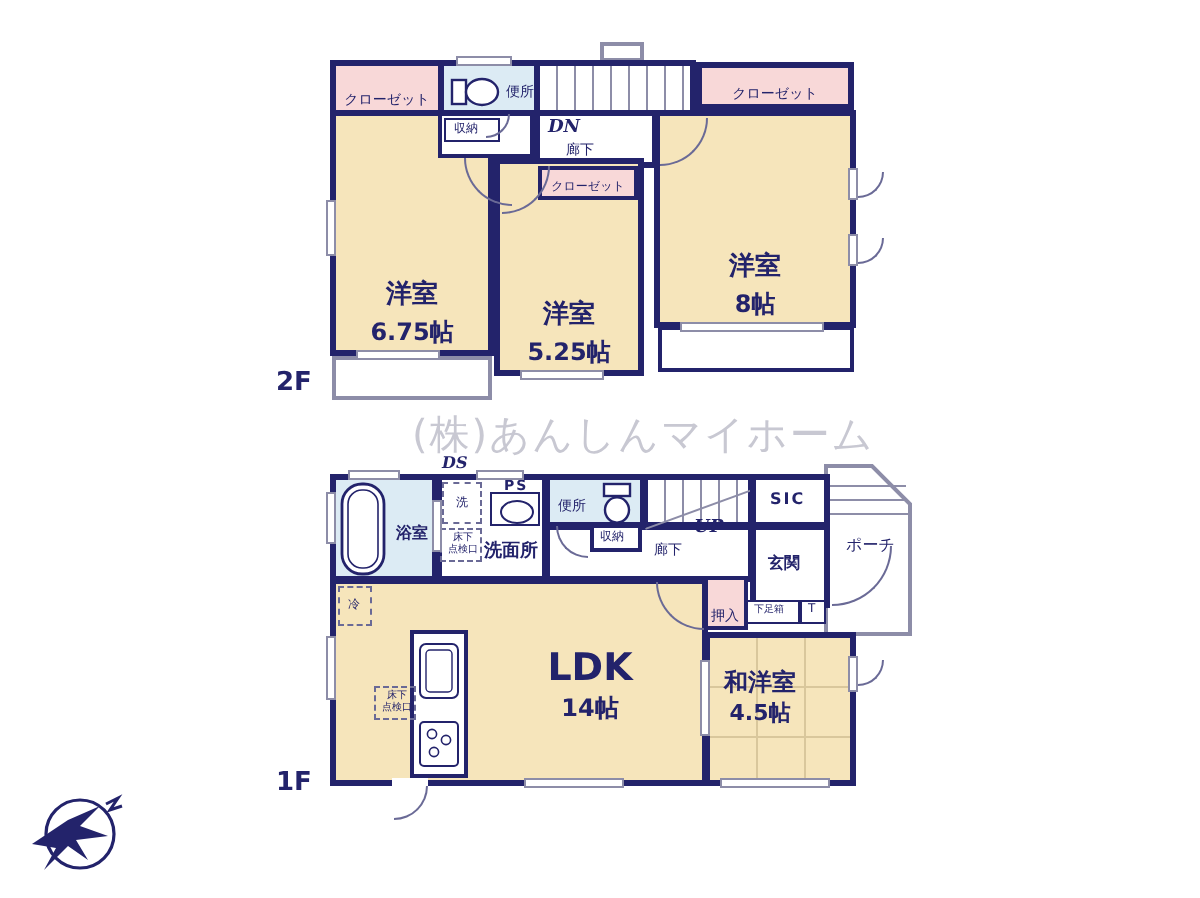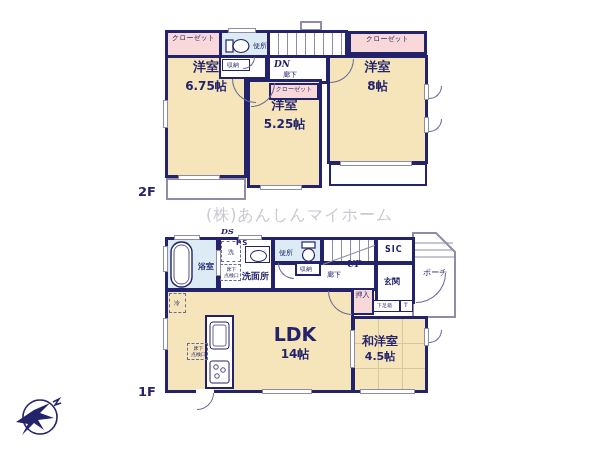--- a/index.html
+++ b/index.html
@@ -9,25 +9,25 @@
   html,body{margin:0;padding:0;background:#fff;}
   .canvas{position:relative;width:600px;height:449px;background:#fff;overflow:hidden;
           font-family:"DejaVu Sans",sans-serif;}
   .room{position:absolute;box-sizing:border-box;border:3px solid var(--navy);}
   .b2{border-width:2px}
   .cream{background:var(--cream)} .pink{background:var(--pink)}
   .wet{background:var(--wet)} .white{background:#fff}
   .box1{position:absolute;box-sizing:border-box;border:1px solid var(--navy);background:#fff;}
   .dash{position:absolute;box-sizing:border-box;border:1px dashed #6a6a96;}
   .lbl{position:absolute;color:var(--ink);white-space:nowrap;line-height:1.15;}
-  .cc{display:flex;flex-direction:column;align-items:center;justify-content:flex-start;text-align:center;color:var(--ink);}
+  .cc{display:flex;flex-direction:column;align-items:center;justify-content:flex-end;text-align:center;color:var(--ink);}
   .cc span+span{margin-top:2px;}
   .f5{font-size:5px}.f6{font-size:6px}.f7{font-size:7px}.f8{font-size:8px}
   .f9{font-size:9px}.f10{font-size:10px}.f11{font-size:11px}.f12{font-size:12px}
-  .f13{font-size:13px}.f15{font-size:19px}.f16{font-size:16px}
+  .f13{font-size:13px}.f15{font-size:19px}.f16{font-size:20px}
   .b{font-weight:bold}
   .it{font-style:italic;font-family:"DejaVu Serif",serif;}
   .ls1{letter-spacing:1px}
   .win{position:absolute;background:#fff;border:1px solid var(--gray);box-sizing:border-box;}
   .winh{height:5px}.winv{width:5px}
   .arc{position:absolute;box-sizing:border-box;}
   .arc-tl{border-right:1px solid #6a6a96;border-bottom:1px solid #6a6a96;border-bottom-right-radius:100%;}
   .arc-tr{border-left:1px solid #6a6a96;border-bottom:1px solid #6a6a96;border-bottom-left-radius:100%;}
   .stairs{background:repeating-linear-gradient(90deg,#fff 0 8px,var(--gray) 8px 9px);}
   .tline{position:absolute;background:var(--tatami);}
@@ -121,21 +121,21 @@
   <div class="room wet" style="left:165px;top:237px;width:54px;height:54px">
     <svg width="24" height="48" style="position:absolute;left:2px;top:1px">
       <rect x="1" y="1" width="21" height="45" rx="10" fill="#fff" stroke="#23236b" stroke-width="1.4"></rect>
       <rect x="4" y="4" width="15" height="39" rx="7" fill="none" stroke="#23236b" stroke-width="0.8"></rect>
     </svg>
     <span class="lbl f8 b" style="left:30px;top:22px">浴室</span>
   </div>
   <div class="room white" style="left:218px;top:237px;width:56px;height:54px"></div>
   <div class="dash" style="left:221px;top:241px;width:20px;height:21px"></div>
   <span class="lbl f6" style="left:228px;top:249px">洗</span>
-  <span class="lbl f7 b ls1" style="left:236px;top:239px">PS</span>
+  <span class="lbl f7 b ls1" style="left:252px;top:239px">PS</span>
   <div class="box1" style="left:245px;top:246px;width:25px;height:17px">
     <div style="position:absolute;left:4px;top:3px;width:15px;height:10px;border:1px solid var(--navy);border-radius:50%"></div>
   </div>
   <span class="lbl f9 b" style="left:242px;top:271px">洗面所</span>
   <div class="dash" style="left:220px;top:264px;width:21px;height:17px"></div>
   <div class="lbl f5" style="left:224px;top:267px;text-align:center">
     <div>床下</div>
     <div>点検口</div>
   </div>
 

